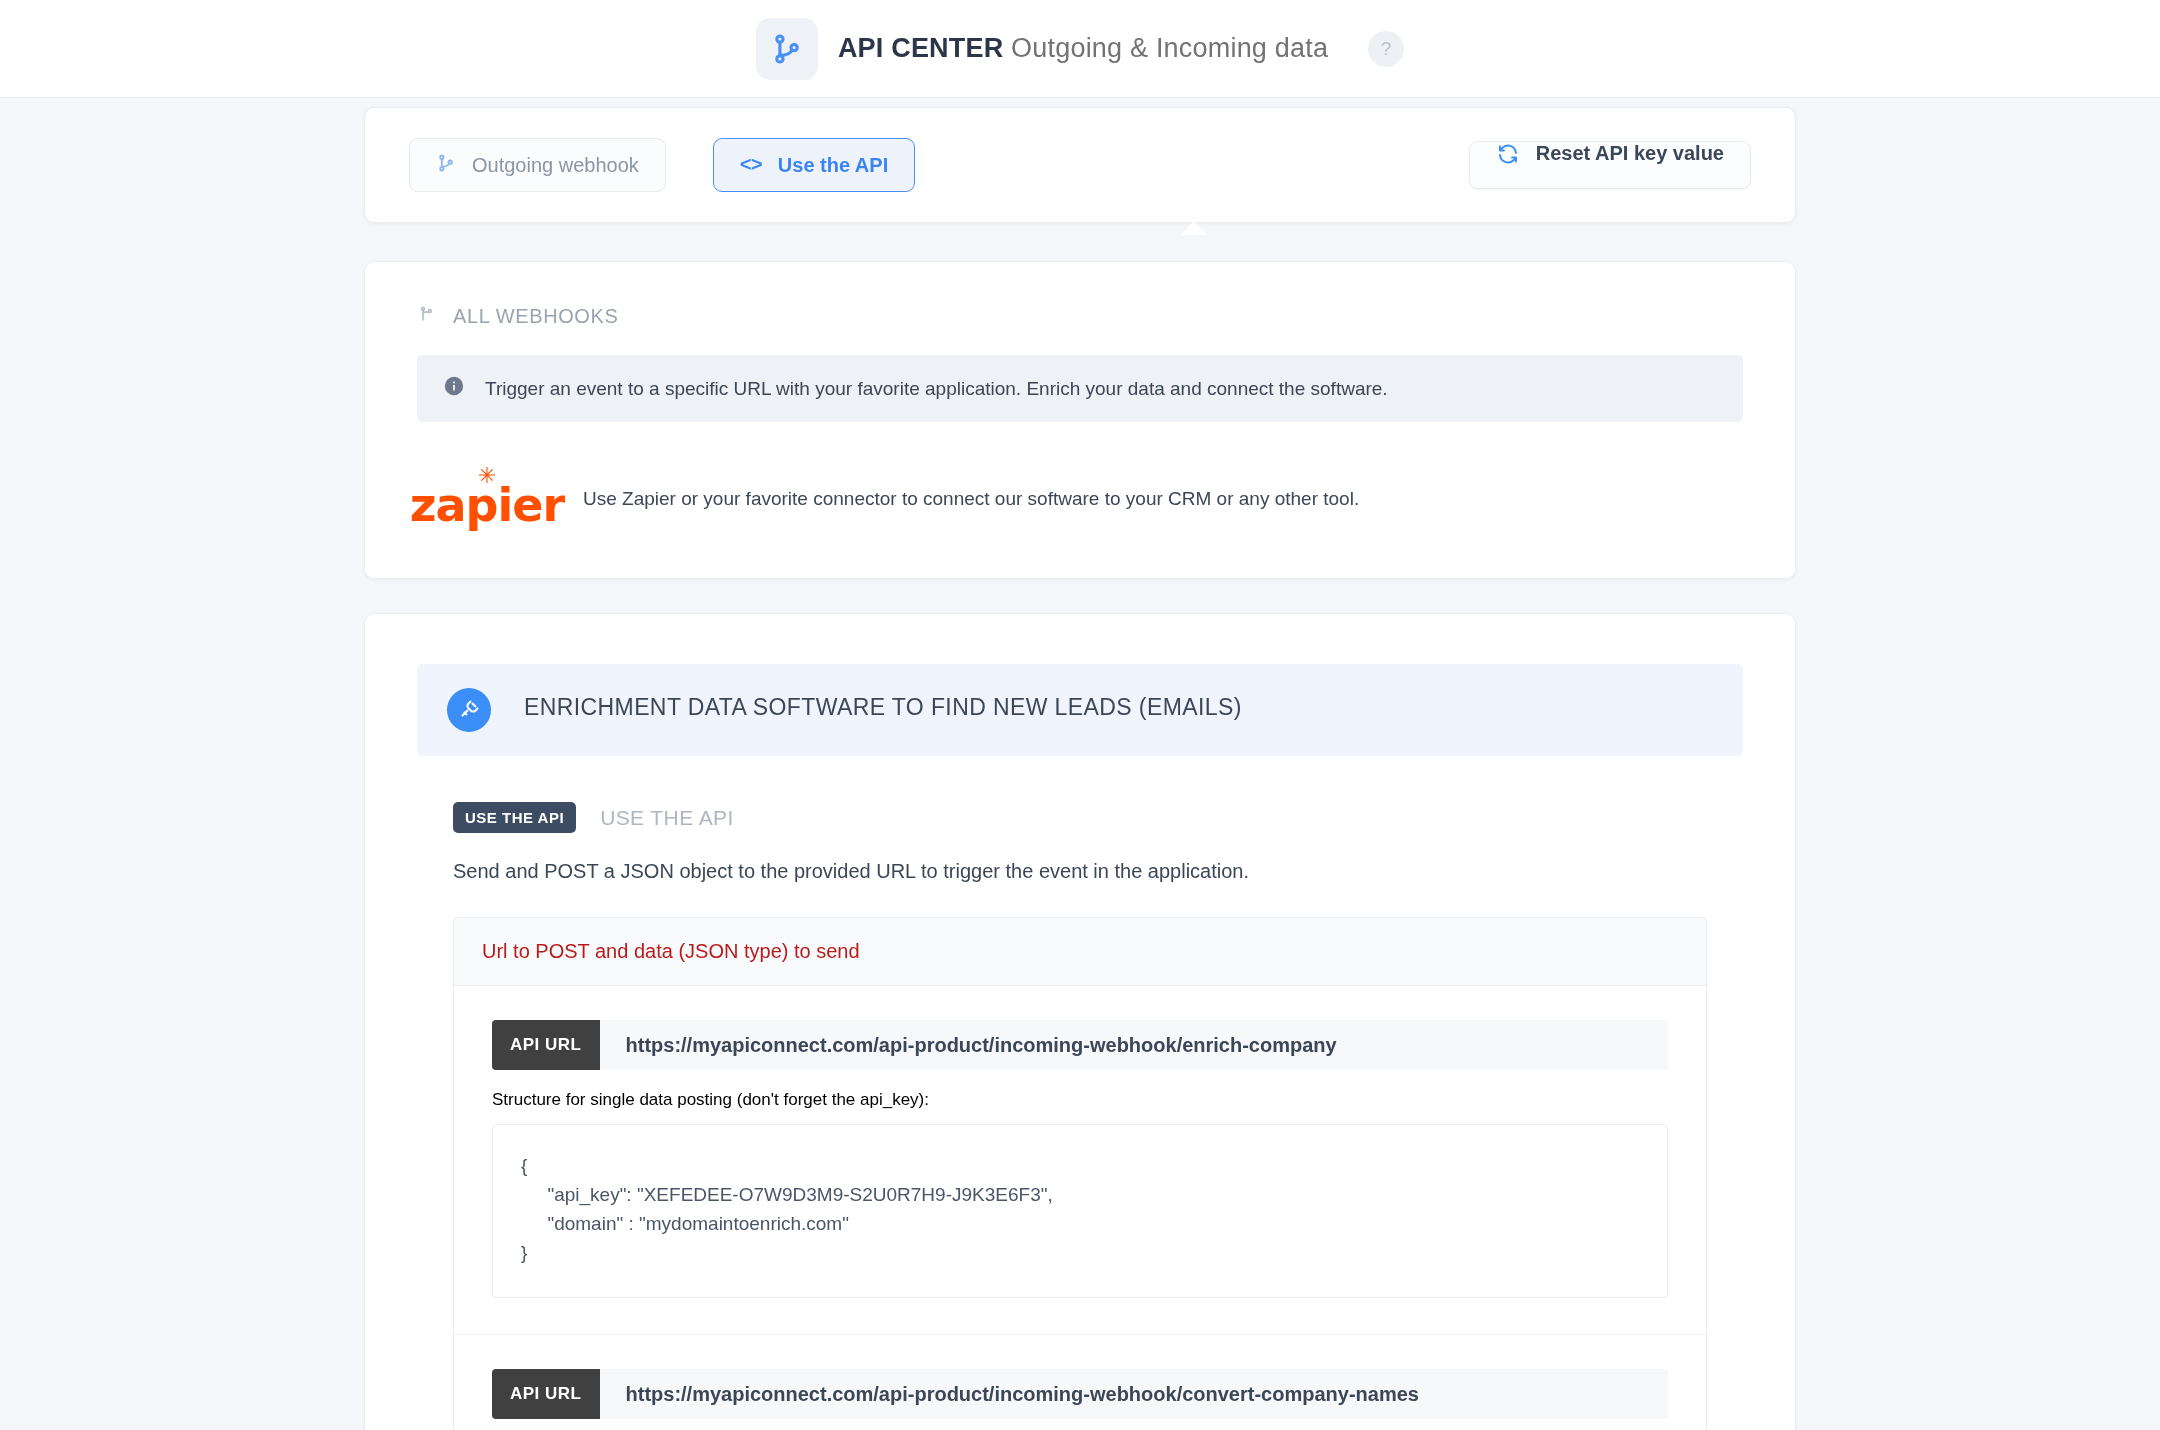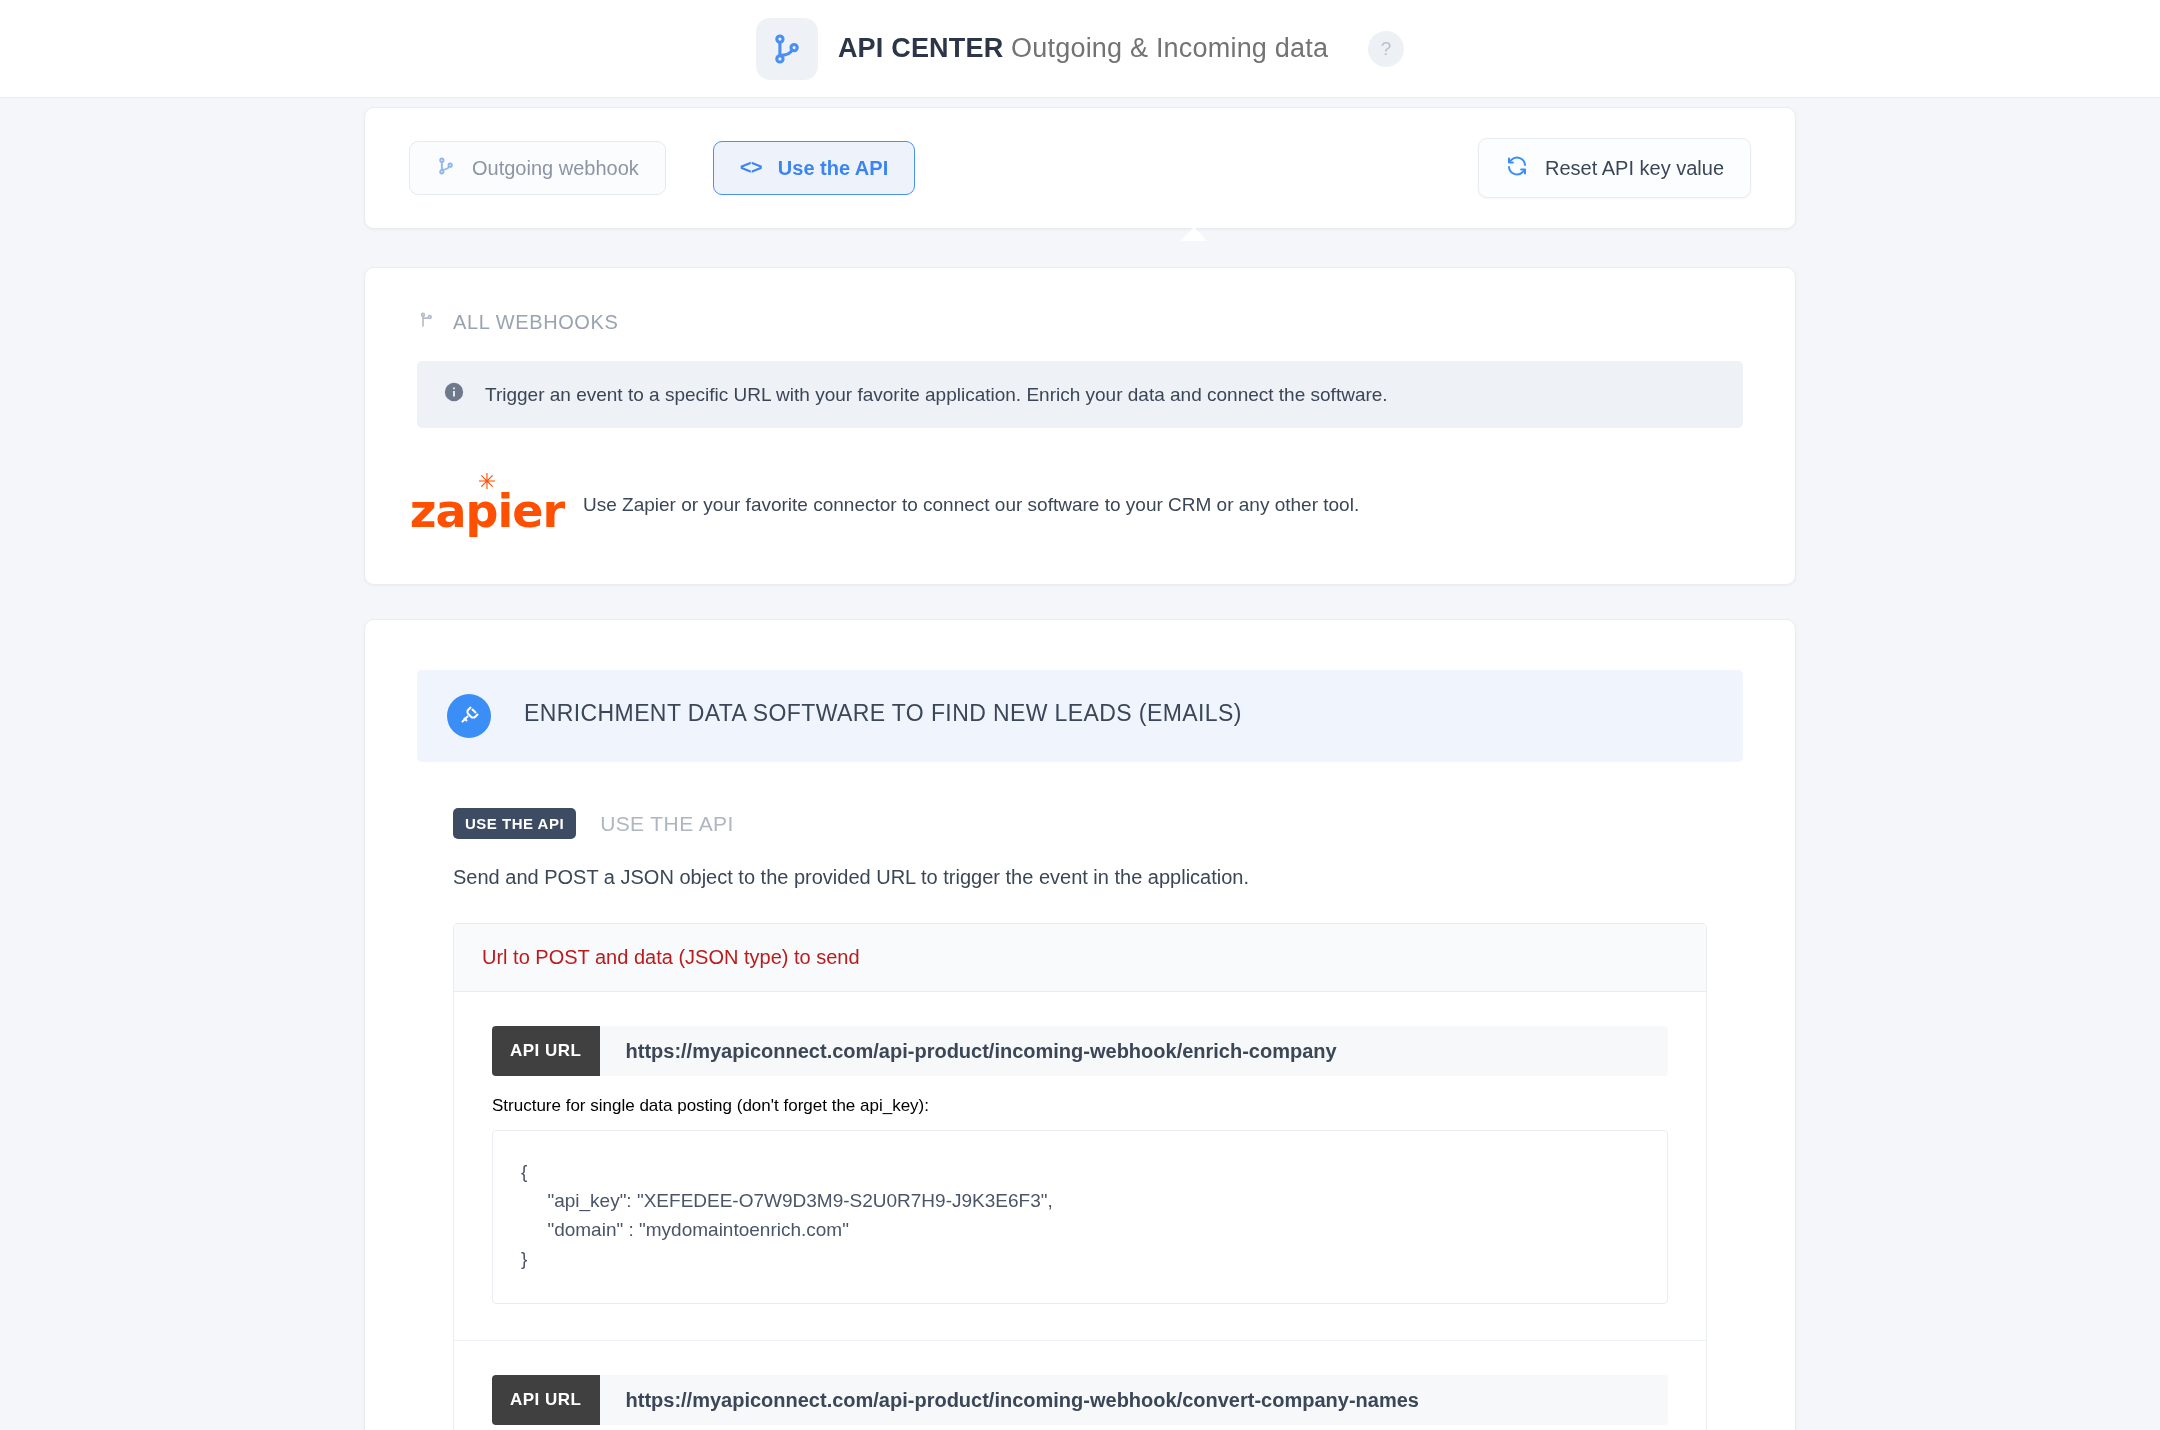--- a/index.html
+++ b/index.html
@@ -95,30 +95,30 @@
     position: absolute;
     left: 816px;
     bottom: -13px;
     width: 26px; height: 14px;
     background: #fff;
     clip-path: polygon(50% 0, 100% 100%, 0 100%);
   }
   .reset-btn {
     margin-left: auto;
     display: flex;
-    align-items: center;
+    align-items: flex-start;
     gap: 16px;
-    height: 60px;
+    height: 48px;
     padding: 0 26px;
     border-radius: 9px;
     border: 1px solid #e8ecf1;
     background: #fcfdfe;
     box-shadow: 0 1px 2px rgba(35,50,80,.05);
     font-size: 20px;
-    font-weight: normal;
+    font-weight: bold;
     color: #3b4657;
     white-space: nowrap;
   }
 
   
   .webhooks-card {
     margin-top: 38px;
     padding: 42px 52px 50px 52px;
   }
   .section-head {

